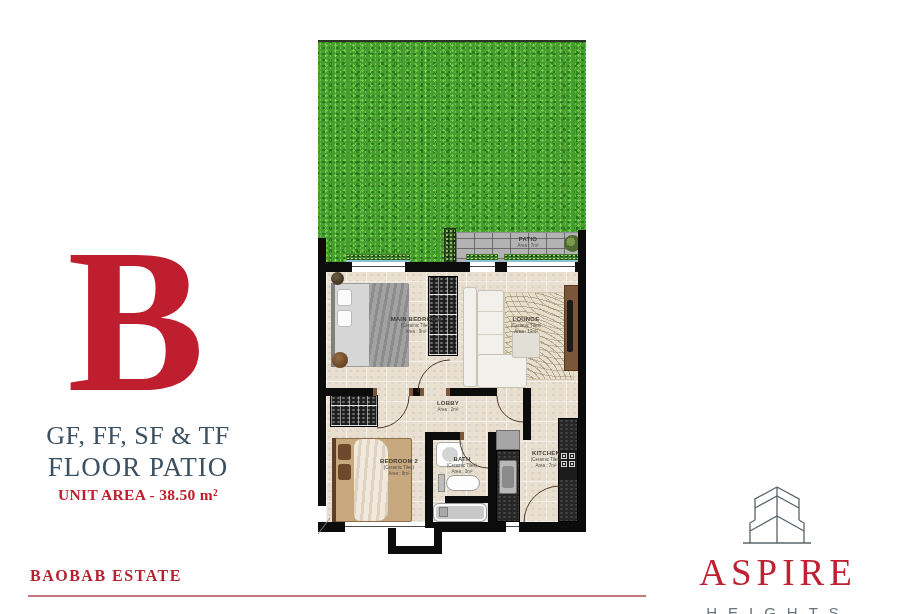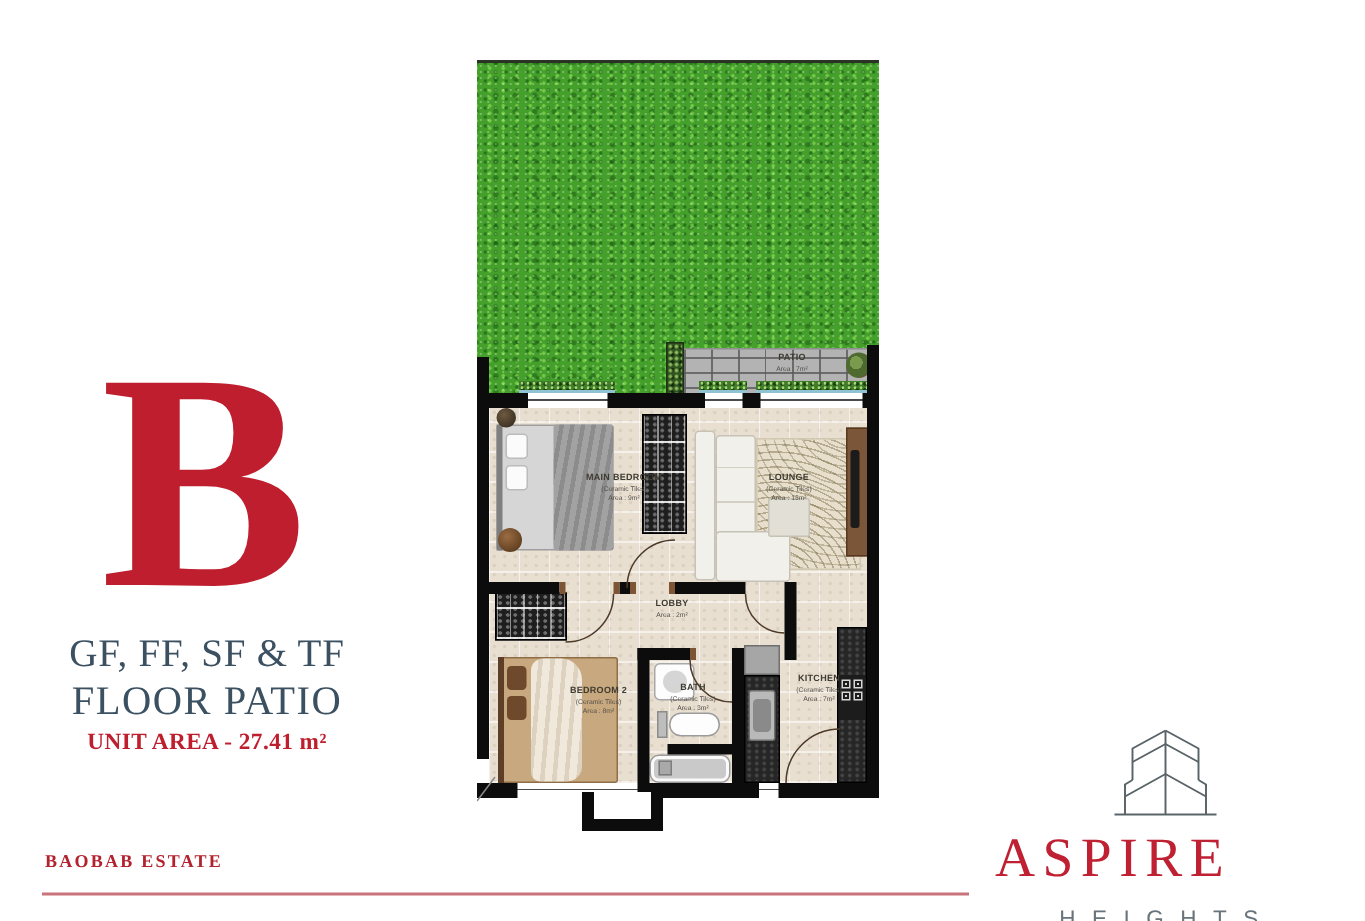--- a/index.html
+++ b/index.html
@@ -8,27 +8,27 @@
 
   
   .big-letter{position:absolute;left:62px;top:226px;width:148px;height:185px;
     font-size:206px;line-height:.92;font-weight:700;color:#be1e2d;text-align:center;}
   .plan-lines{position:absolute;left:18px;top:421px;width:240px;text-align:center;color:#3b5061;}
   .plan-lines .l1{font-size:26px;letter-spacing:.5px;}
   .plan-lines .l2{font-size:27px;letter-spacing:1px;margin-top:1px;}
   .plan-lines .l3{font-size:15.5px;font-weight:700;color:#be1e2d;margin-top:3px;letter-spacing:.3px;}
 
   
-  .estate{position:absolute;left:30px;top:567px;font-size:12px;font-weight:600;
+  .estate{position:absolute;left:30px;top:567px;font-size:16px;font-weight:600;
     letter-spacing:1.5px;color:#b2232f;}
   .redrule{position:absolute;left:28px;top:595px;width:618px;height:2px;background:#c9737c;}
 
   
   .brand-icon{position:absolute;left:742px;top:486px;}
-  .brand-name{position:absolute;left:654px;top:551px;width:176px;text-align:center;
+  .brand-name{position:absolute;left:690px;top:551px;width:176px;text-align:center;
     font-size:37px;letter-spacing:5px;color:#bf2032;}
   .brand-sub{position:absolute;left:690px;top:604px;width:176px;text-align:center;
     font-size:15px;letter-spacing:11px;color:#68747b;font-family:"Liberation Sans",sans-serif;}
 
   
   .plan{position:absolute;left:318px;top:40px;width:268px;height:514px;}
   .plan *{position:absolute;box-sizing:border-box;}
 
   .grass{left:0;top:0;width:268px;height:230px;background-color:#44a02b;
     border-top:2px solid #2c3326;
@@ -102,21 +102,21 @@
 </style>
 </head>
 <body>
 
 <div class="page">
 
   <div class="big-letter">B</div>
   <div class="plan-lines">
     <div class="l1">GF, FF, SF &amp; TF</div>
     <div class="l2">FLOOR PATIO</div>
-    <div class="l3">UNIT AREA - 27.41 m²</div>
+    <div class="l3">UNIT AREA - 38.50 m²</div>
   </div>
 
   <div class="plan">
 
     <div class="grass"></div>
     <div class="patio"></div>
     <div class="planter-col"></div>
     <div class="patio-plant"></div>
 
     <div class="wall" style="left:0;top:222px;width:268px;height:10px;"></div>

